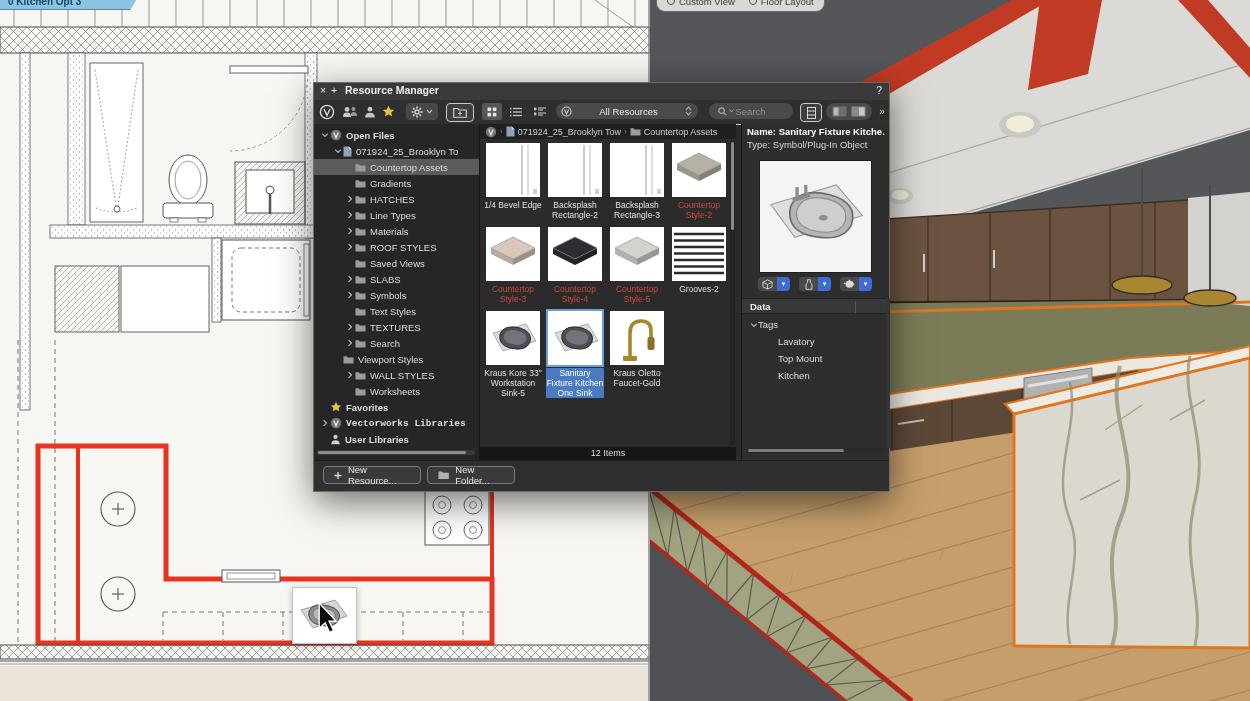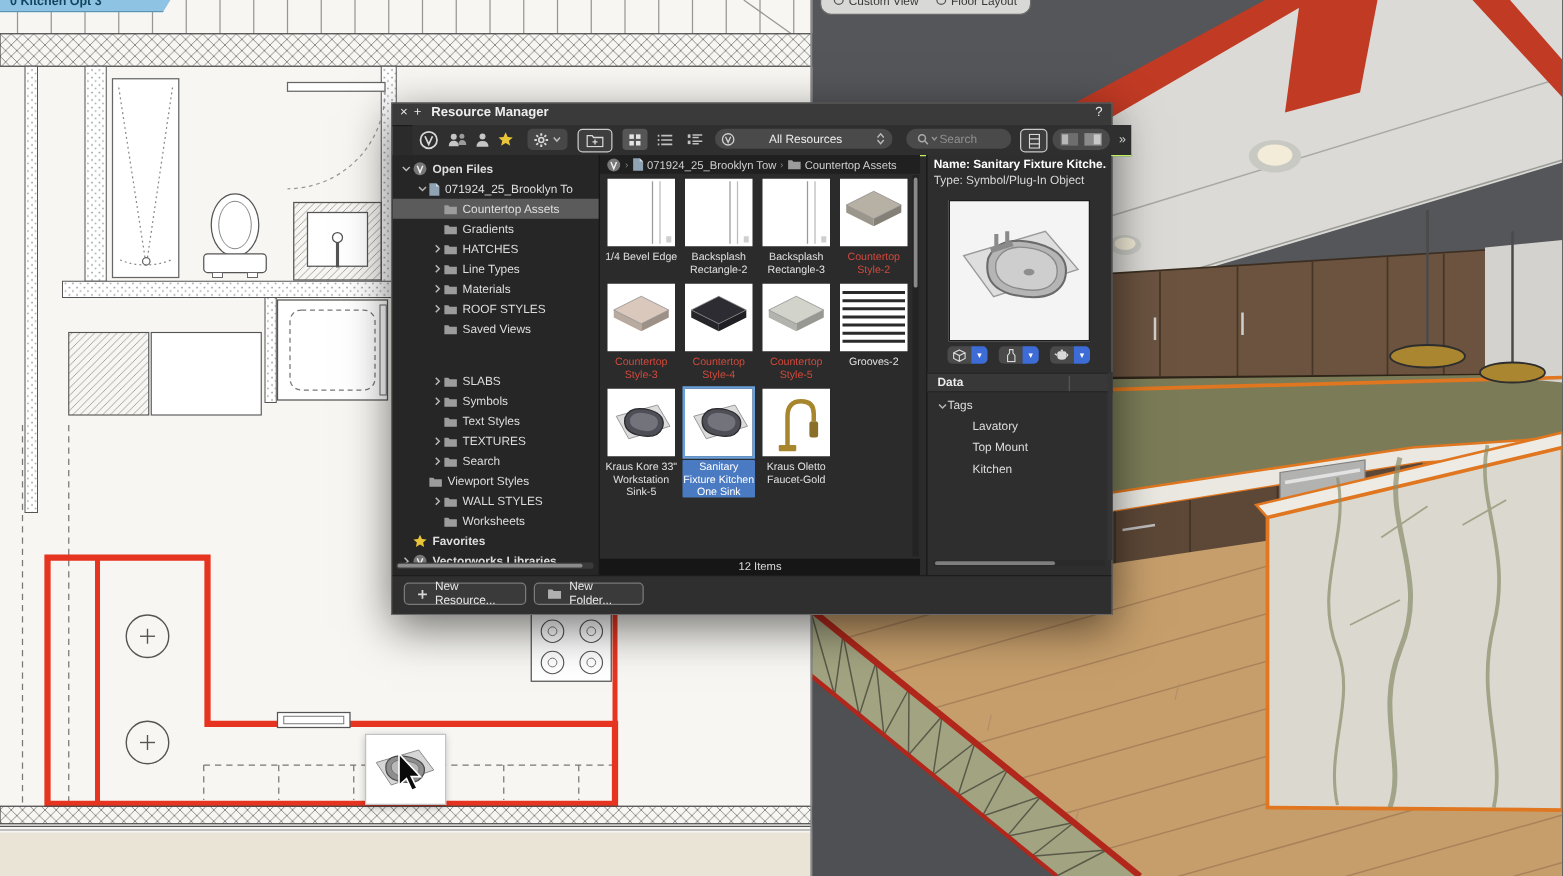--- a/index.html
+++ b/index.html
@@ -18,21 +18,21 @@
   .render-tabs .dot{display:inline-block;width:6px;height:6px;border:1px solid #555;
     border-radius:50%;margin-right:4px;}
 
   
   .rm{left:313px;top:82px;width:575px;height:408px;background:#2b2b2b;border:1px solid #6a6a6a;
       box-shadow:0 10px 34px rgba(0,0,0,.55);color:#e2e2e2;font-size:10px;}
   .rm-titlebar{left:0;top:0;width:100%;height:17px;background:#3a3a3a;border-bottom:1px solid #1b1b1b;}
   .rm-titlebar .t{position:absolute;top:1px;font-size:10.5px;color:#ededed;}
   .rm-x{left:6px;cursor:default;} .rm-plus{left:17px;} .rm-title{left:31px;font-weight:bold;}
   .rm-help{right:7px;left:auto;}
-  .rm-toolbar{left:16px;top:17px;width:100%;height:24px;background:#2f2f2f;border-bottom:1px solid #bef264;}
+  .rm-toolbar{left:0;top:17px;width:100%;height:24px;background:#2f2f2f;border-bottom:1px solid #bef264;}
   .tb{position:absolute;top:3px;height:17px;display:flex;align-items:center;justify-content:center;}
   .tb-btn{background:#474747;border-radius:4px;}
   .tb-bord{border:1px solid #c9c9c9;background:#3e3e3e;border-radius:4px;}
   .pill{background:#4a4a4a;border-radius:9px;display:flex;align-items:center;}
   .rm-search input{background:transparent;border:none;outline:none;color:#ddd;font-size:9.5px;width:52px;
     font-family:"Liberation Sans",sans-serif;}
   .rm-search input::placeholder{color:#909090;}
 
   
   .rm-body{left:0;top:41px;width:575px;height:376px;}
@@ -615,21 +615,21 @@
             </div>
             <div class="tree-row" style="padding-left: 30px;">
               <span class="exp"></span>
               <span class="ic">
                 <svg width="11" height="9" viewBox="0 0 11 9">
                   <path d="M0.5,1.2 h3.2 l1,1.2 h5.8 v6 h-10z" fill="#9c9c9c"></path>
                 </svg>
               </span>
               <span>Saved Views</span>
             </div>
-            <div class="tree-row" style="padding-left: 30px; margin-top: 26px;">
+            <div class="tree-row" style="padding-left: 30px;">
               <span class="exp">
                 <svg width="8" height="8" viewBox="0 0 8 8">
                   <path d="M2.6,1.2 L5.4,4 L2.6,6.8" fill="none" stroke="#b8b8b8" stroke-width="1.2"></path>
                 </svg>
               </span>
               <span class="ic">
                 <svg width="11" height="9" viewBox="0 0 11 9">
                   <path d="M0.5,1.2 h3.2 l1,1.2 h5.8 v6 h-10z" fill="#9c9c9c"></path>
                 </svg>
               </span>
@@ -728,21 +728,21 @@
                 <svg width="8" height="8" viewBox="0 0 8 8">
                   <path d="M2.6,1.2 L5.4,4 L2.6,6.8" fill="none" stroke="#b8b8b8" stroke-width="1.2"></path>
                 </svg>
               </span>
               <span class="ic">
                 <svg width="12" height="12" viewBox="0 0 12 12">
                   <circle cx="6" cy="6" r="5.2" fill="#777"></circle>
                   <path d="M3.8,3.6 L6,9 L8.2,3.6" fill="none" stroke="#eee" stroke-width="1.2"></path>
                 </svg>
               </span>
-              <span style="font-weight: bold;">Vectorworks Libraries</span>
+              <span style="font-weight: bold; font-family: Liberation Mono, monospace;">Vectorworks Libraries</span>
             </div>
             <div class="tree-row" style="padding-left: 5px;">
               <span class="exp"></span>
               <span class="ic">
                 <svg width="11" height="11" viewBox="0 0 12 12">
                   <circle cx="6" cy="3.2" r="2.3" fill="#cfcfcf"></circle>
                   <path d="M1.4,11.2 Q1.4,6.9 6,6.9 Q10.6,6.9 10.6,11.2z" fill="#cfcfcf"></path>
                 </svg>
               </span>
               <span style="font-weight: bold;">User Libraries</span>

